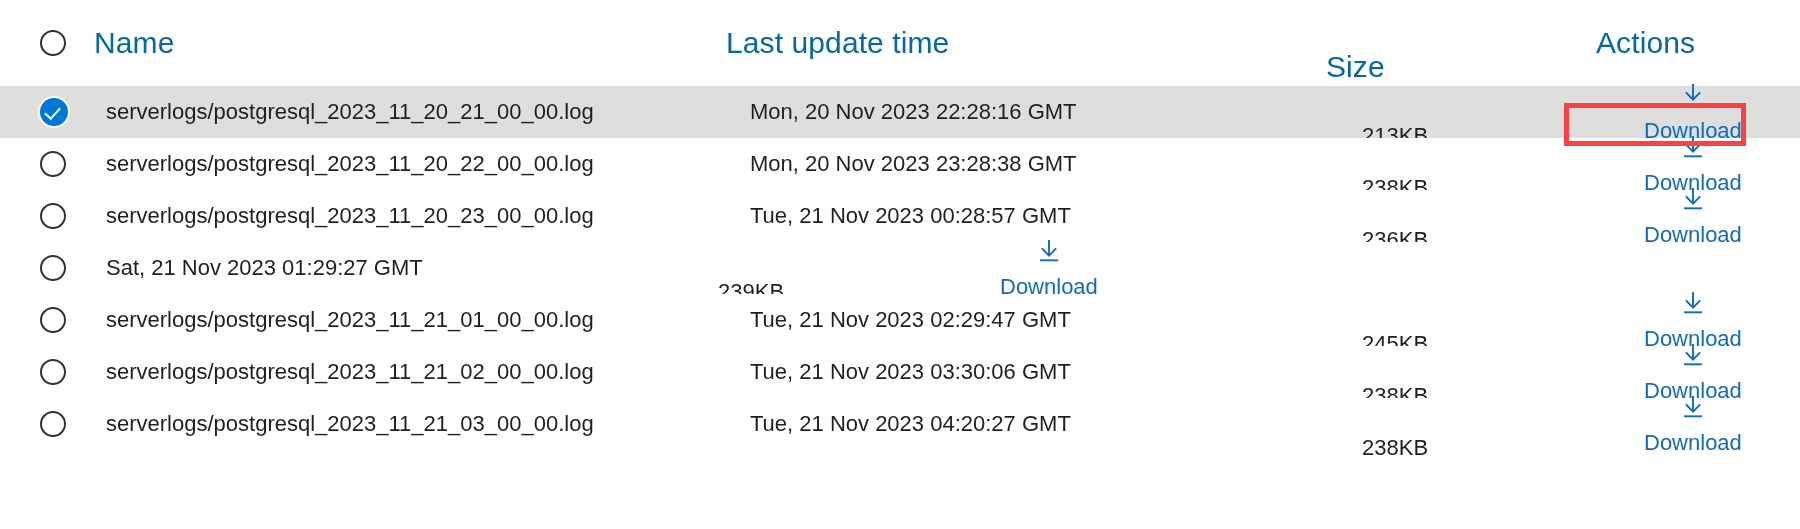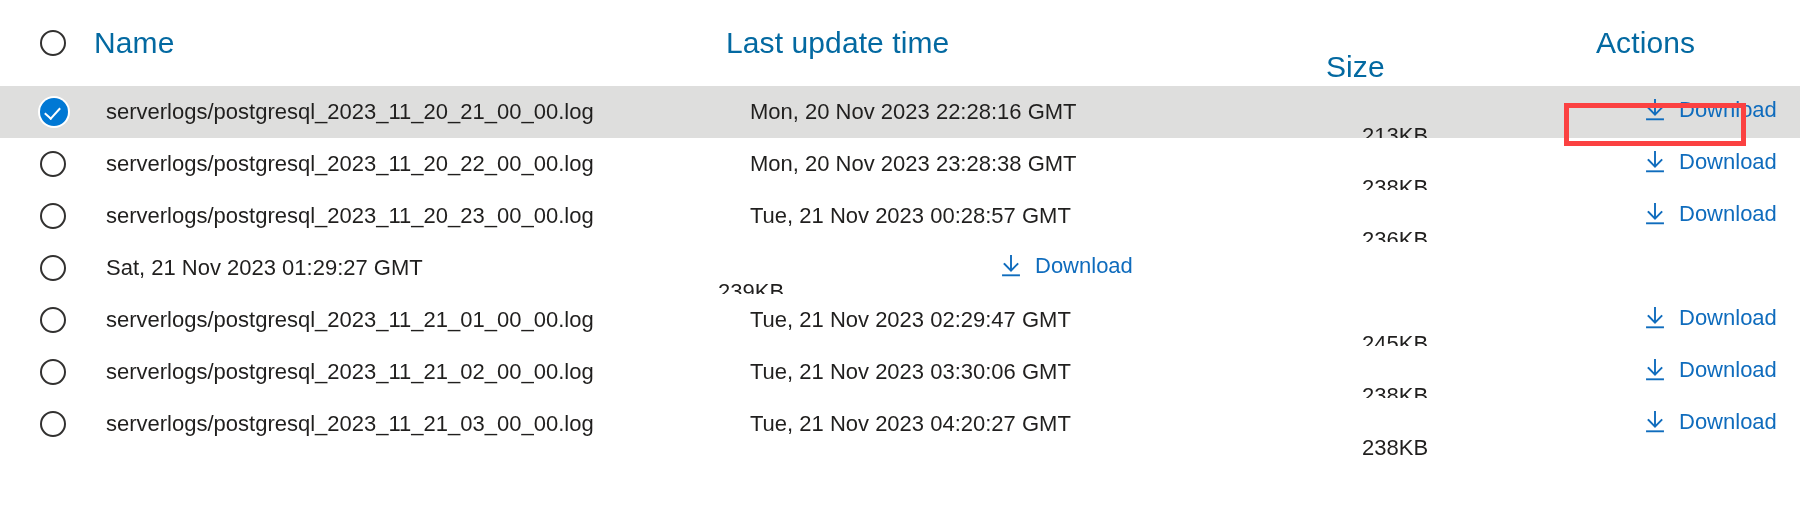--- a/index.html
+++ b/index.html
@@ -133,20 +133,21 @@
   .download-link {
     display: inline-flex;
     align-items: center;
     gap: 13px;
     color: #0f6cbd;
     font-size: 22px;
     text-decoration: none;
     cursor: pointer;
     line-height: 1;
     white-space: nowrap;
+    flex-direction: column;
   }
   .download-icon {
     display: inline-block;
     width: 22px;
     height: 24px;
     flex: 0 0 auto;
   }
   .download-icon svg {
     display: block;
   }

